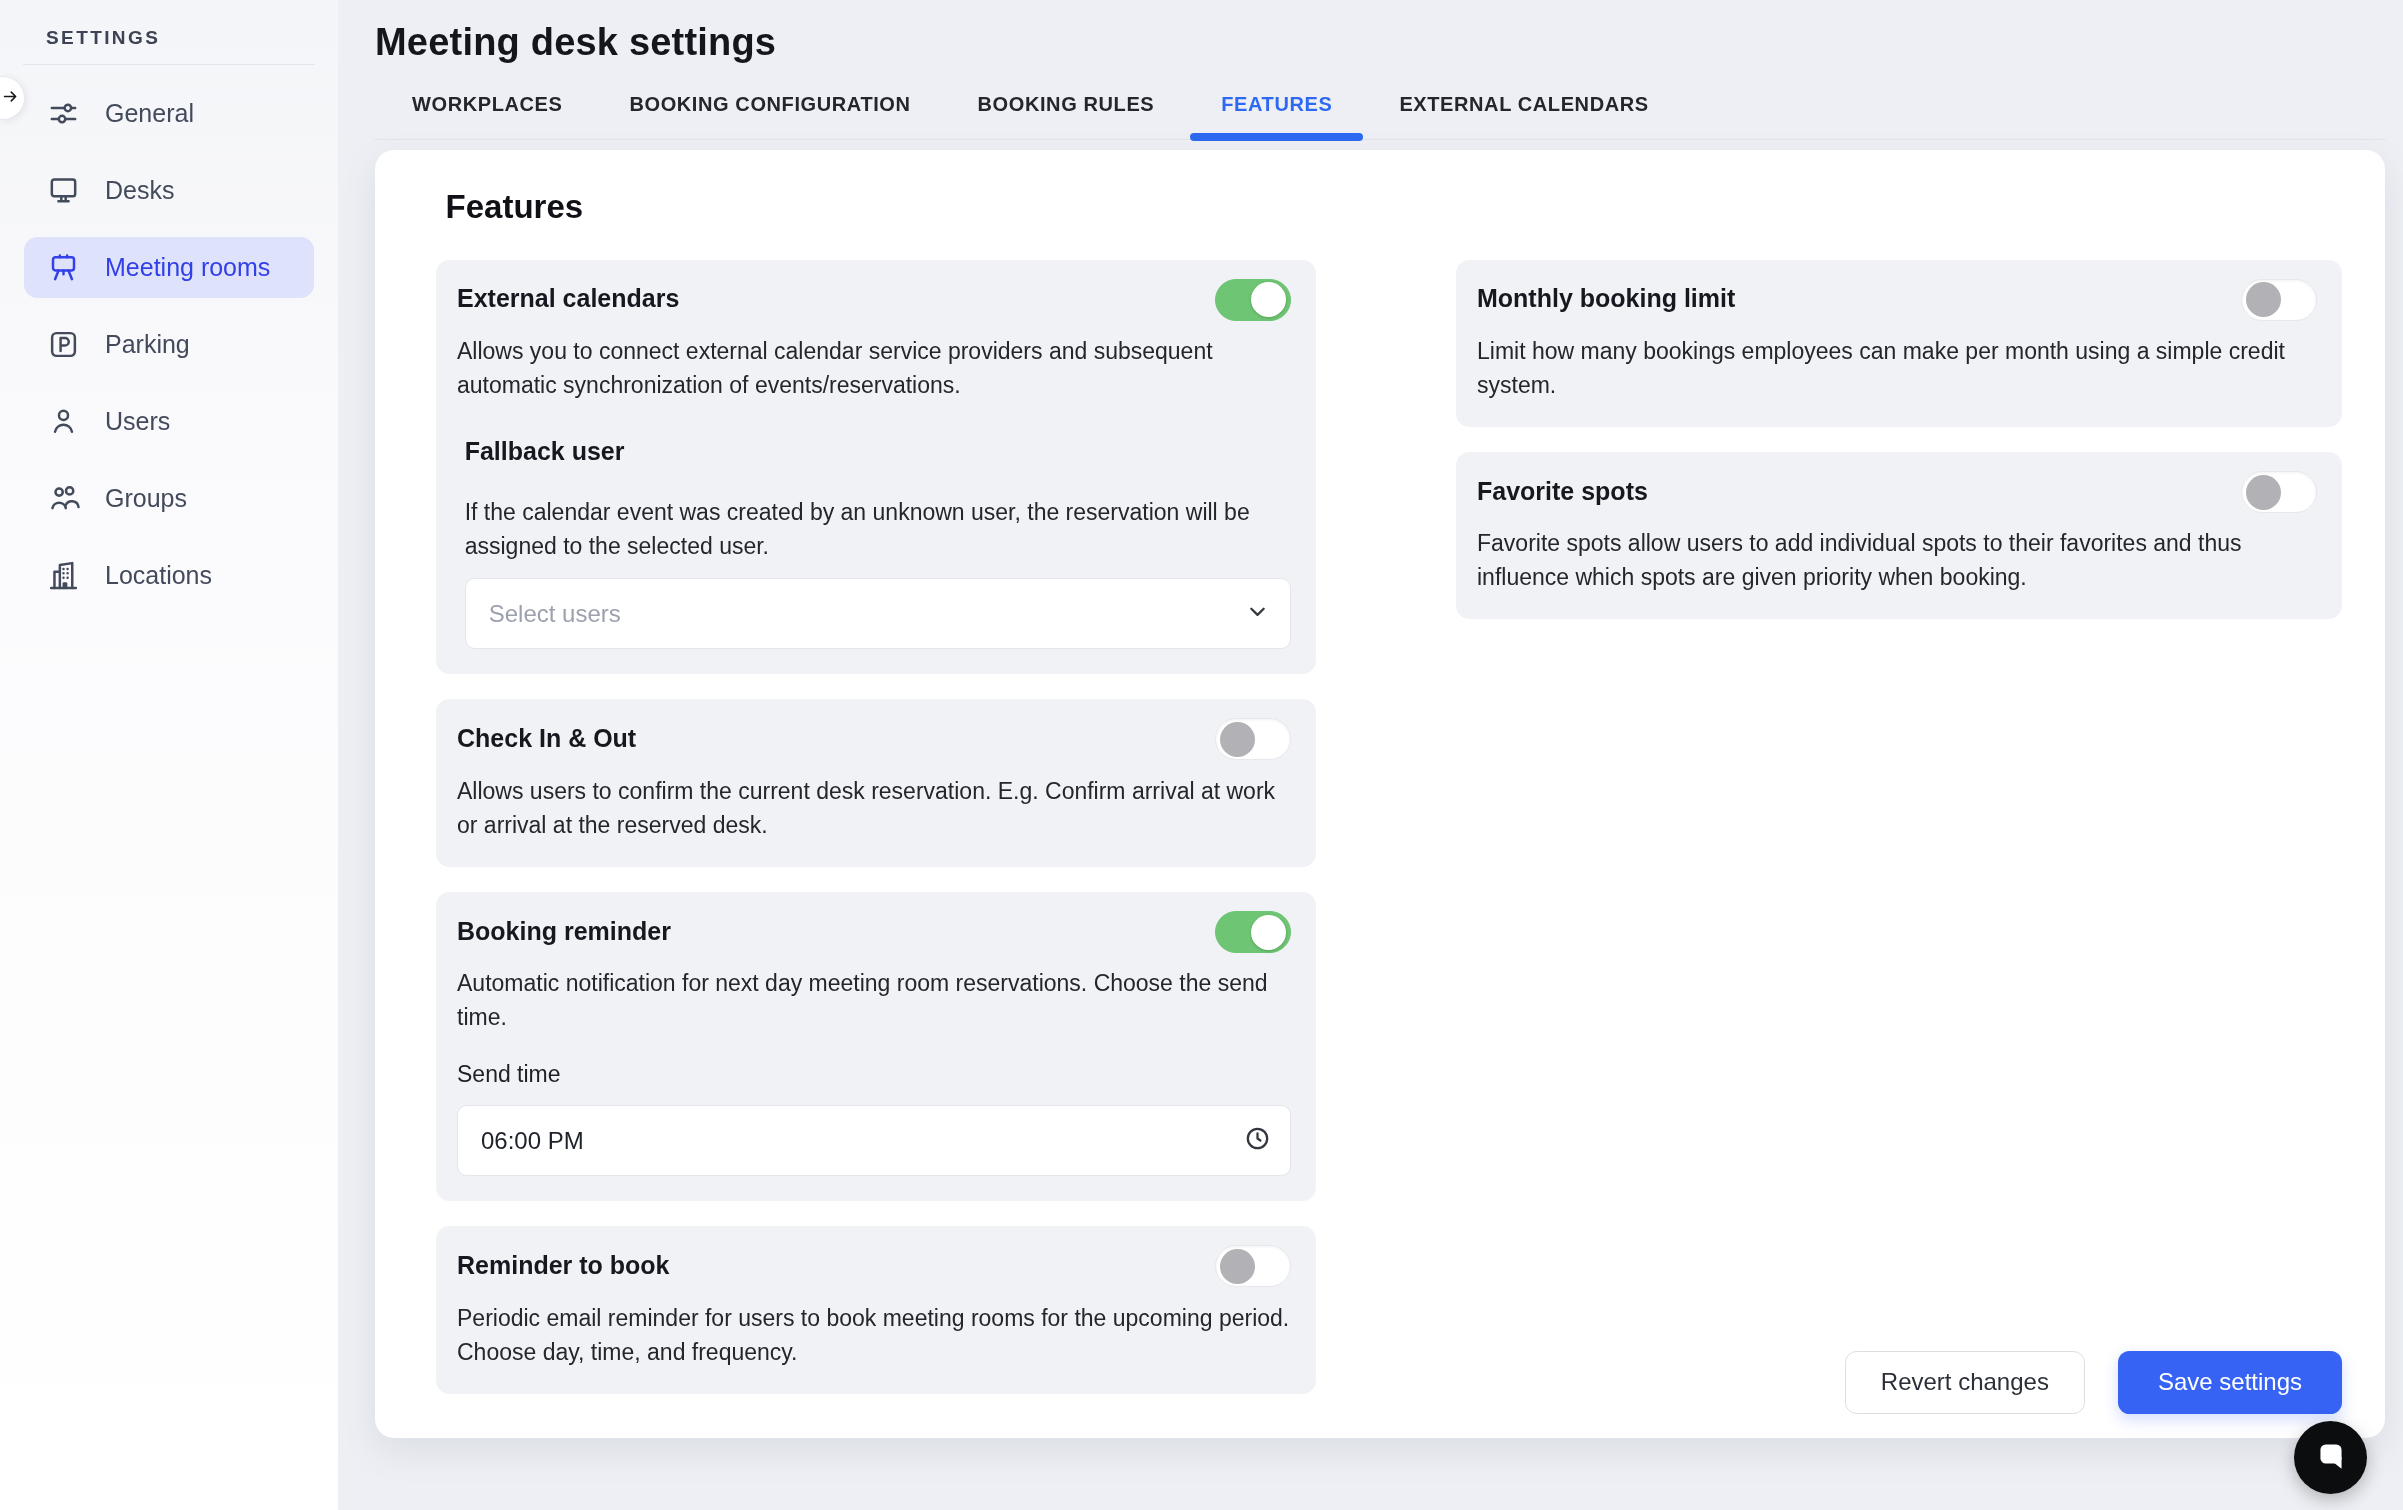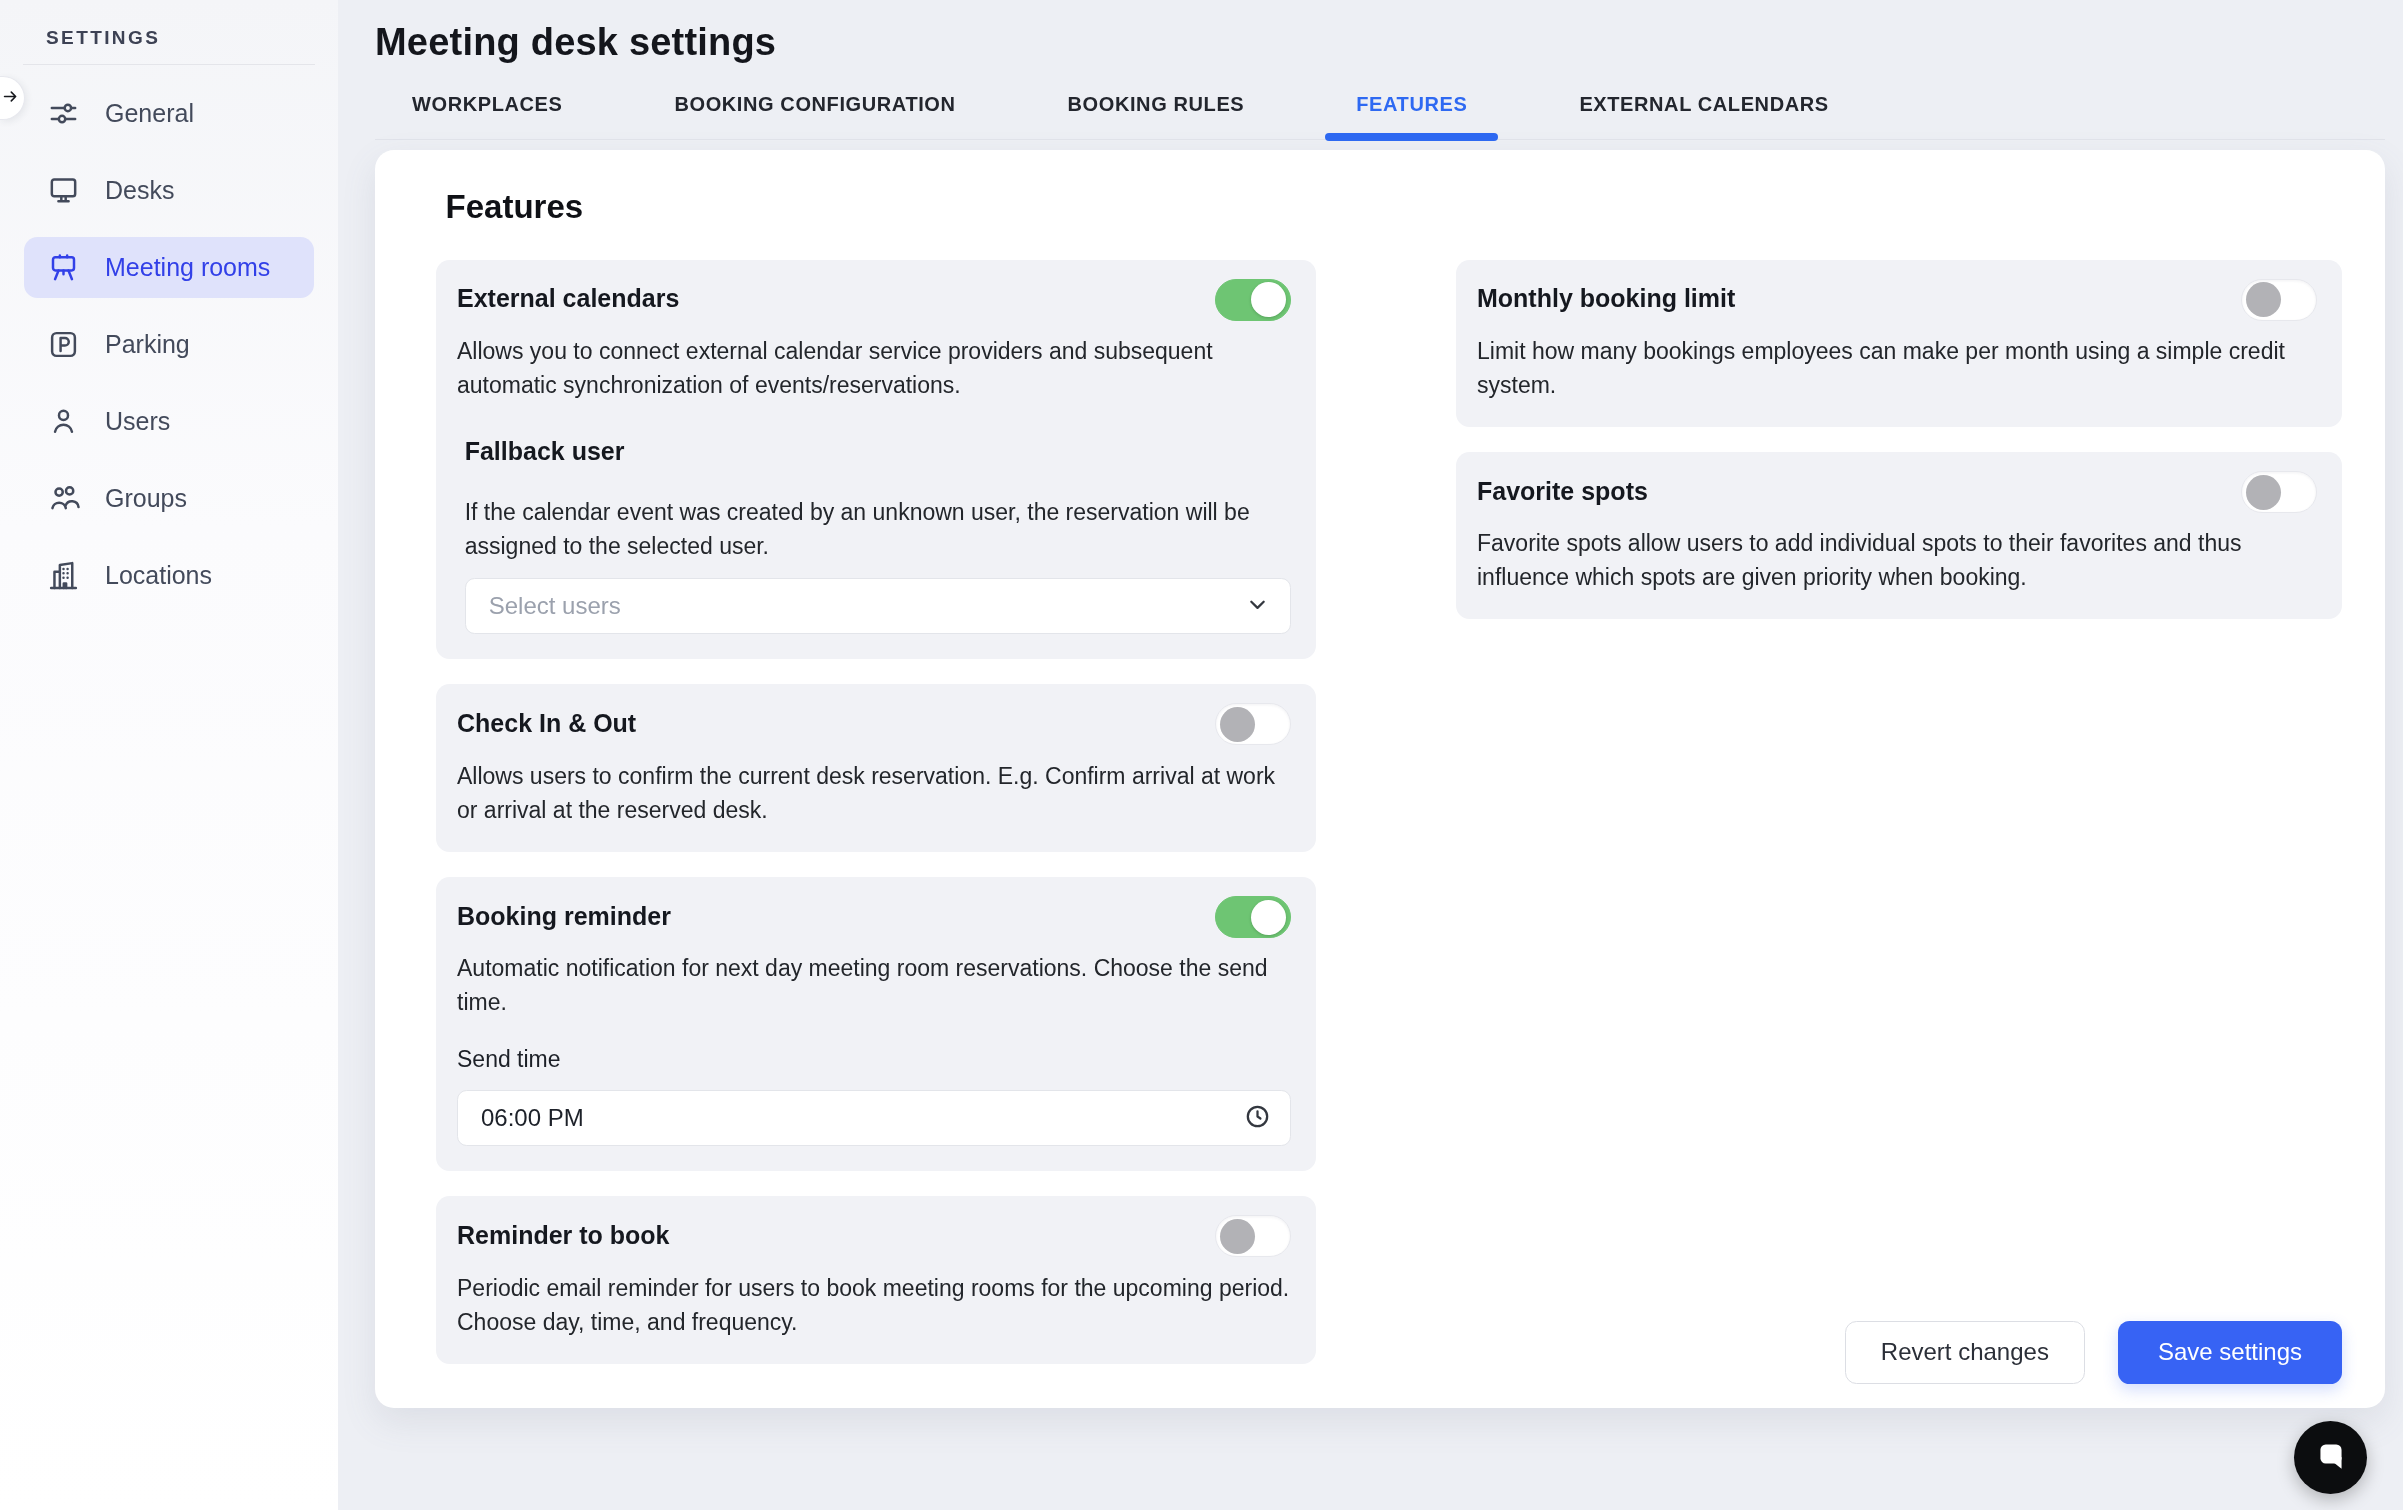--- a/index.html
+++ b/index.html
@@ -43,21 +43,21 @@
     box-shadow:1.9px 1.9px 7.7px rgba(40,45,70,.08);
     cursor:pointer; z-index:5;
   }
   .collapse-btn svg { width:19px; height:19px; stroke:#16181d; fill:none; stroke-width:2; stroke-linecap:round; stroke-linejoin:round; }
 
   
   .main { flex:1; padding:0 19px 0 37px; position:relative; }
   .page-title { margin-top:21px; font-size:38px; font-weight:800; color:#14161c; letter-spacing:0.2px; }
 
   .tabbar {
-    margin-top:29px; display:flex; gap:112px; padding-left:37px;
+    margin-top:29px; display:flex; gap:67px; padding-left:37px;
     border-bottom:1.9px solid #e1e3ea;
   }
   .tab {
     position:relative; padding-bottom:23px;
     font-size:20px; font-weight:bold; letter-spacing:0.6px;
     color:#23262e; cursor:pointer; white-space:nowrap;
   }
   .tab.active { color:#2e69f2; }
   .tab.active::after {
     content:""; position:absolute; left:-31px; right:-31px; bottom:-1.9px;
@@ -96,21 +96,21 @@
   }
   .toggle.on { background:#6ec573; border-color:#6ec573; box-shadow:none; }
   .toggle.on .knob { left:auto; right:3.8px; background:#ffffff; box-shadow:0 1px 2.9px rgba(20,60,25,.25); }
 
   
   .sub-section { margin-top:35px; padding-left:7.7px; }
   .sub-title { font-size:25px; font-weight:600; color:#15181f; }
   .sub-desc { margin-top:29px; font-size:23px; line-height:34px; color:#23262b; }
 
   .select-box, .time-field {
-    margin-top:15.4px; height:56px; background:#ffffff;
+    margin-top:15.4px; height:71px; background:#ffffff;
     border:1px solid #e3e5ea; border-radius:9.6px;
     display:flex; align-items:center; justify-content:space-between;
     padding:0 19px 0 23px; cursor:pointer;
   }
   .select-box .placeholder { font-size:24px; color:#9ba1ad; }
   .select-box svg, .time-field svg { width:27px; height:27px; stroke:#33373f; fill:none; stroke-width:2; stroke-linecap:round; stroke-linejoin:round; }
 
   .field-label { margin-top:27px; font-size:23px; color:#1c2027; }
   .time-field { margin-top:17.3px; }
   .time-field .time-value { font-size:24px; color:#1d2129; }

